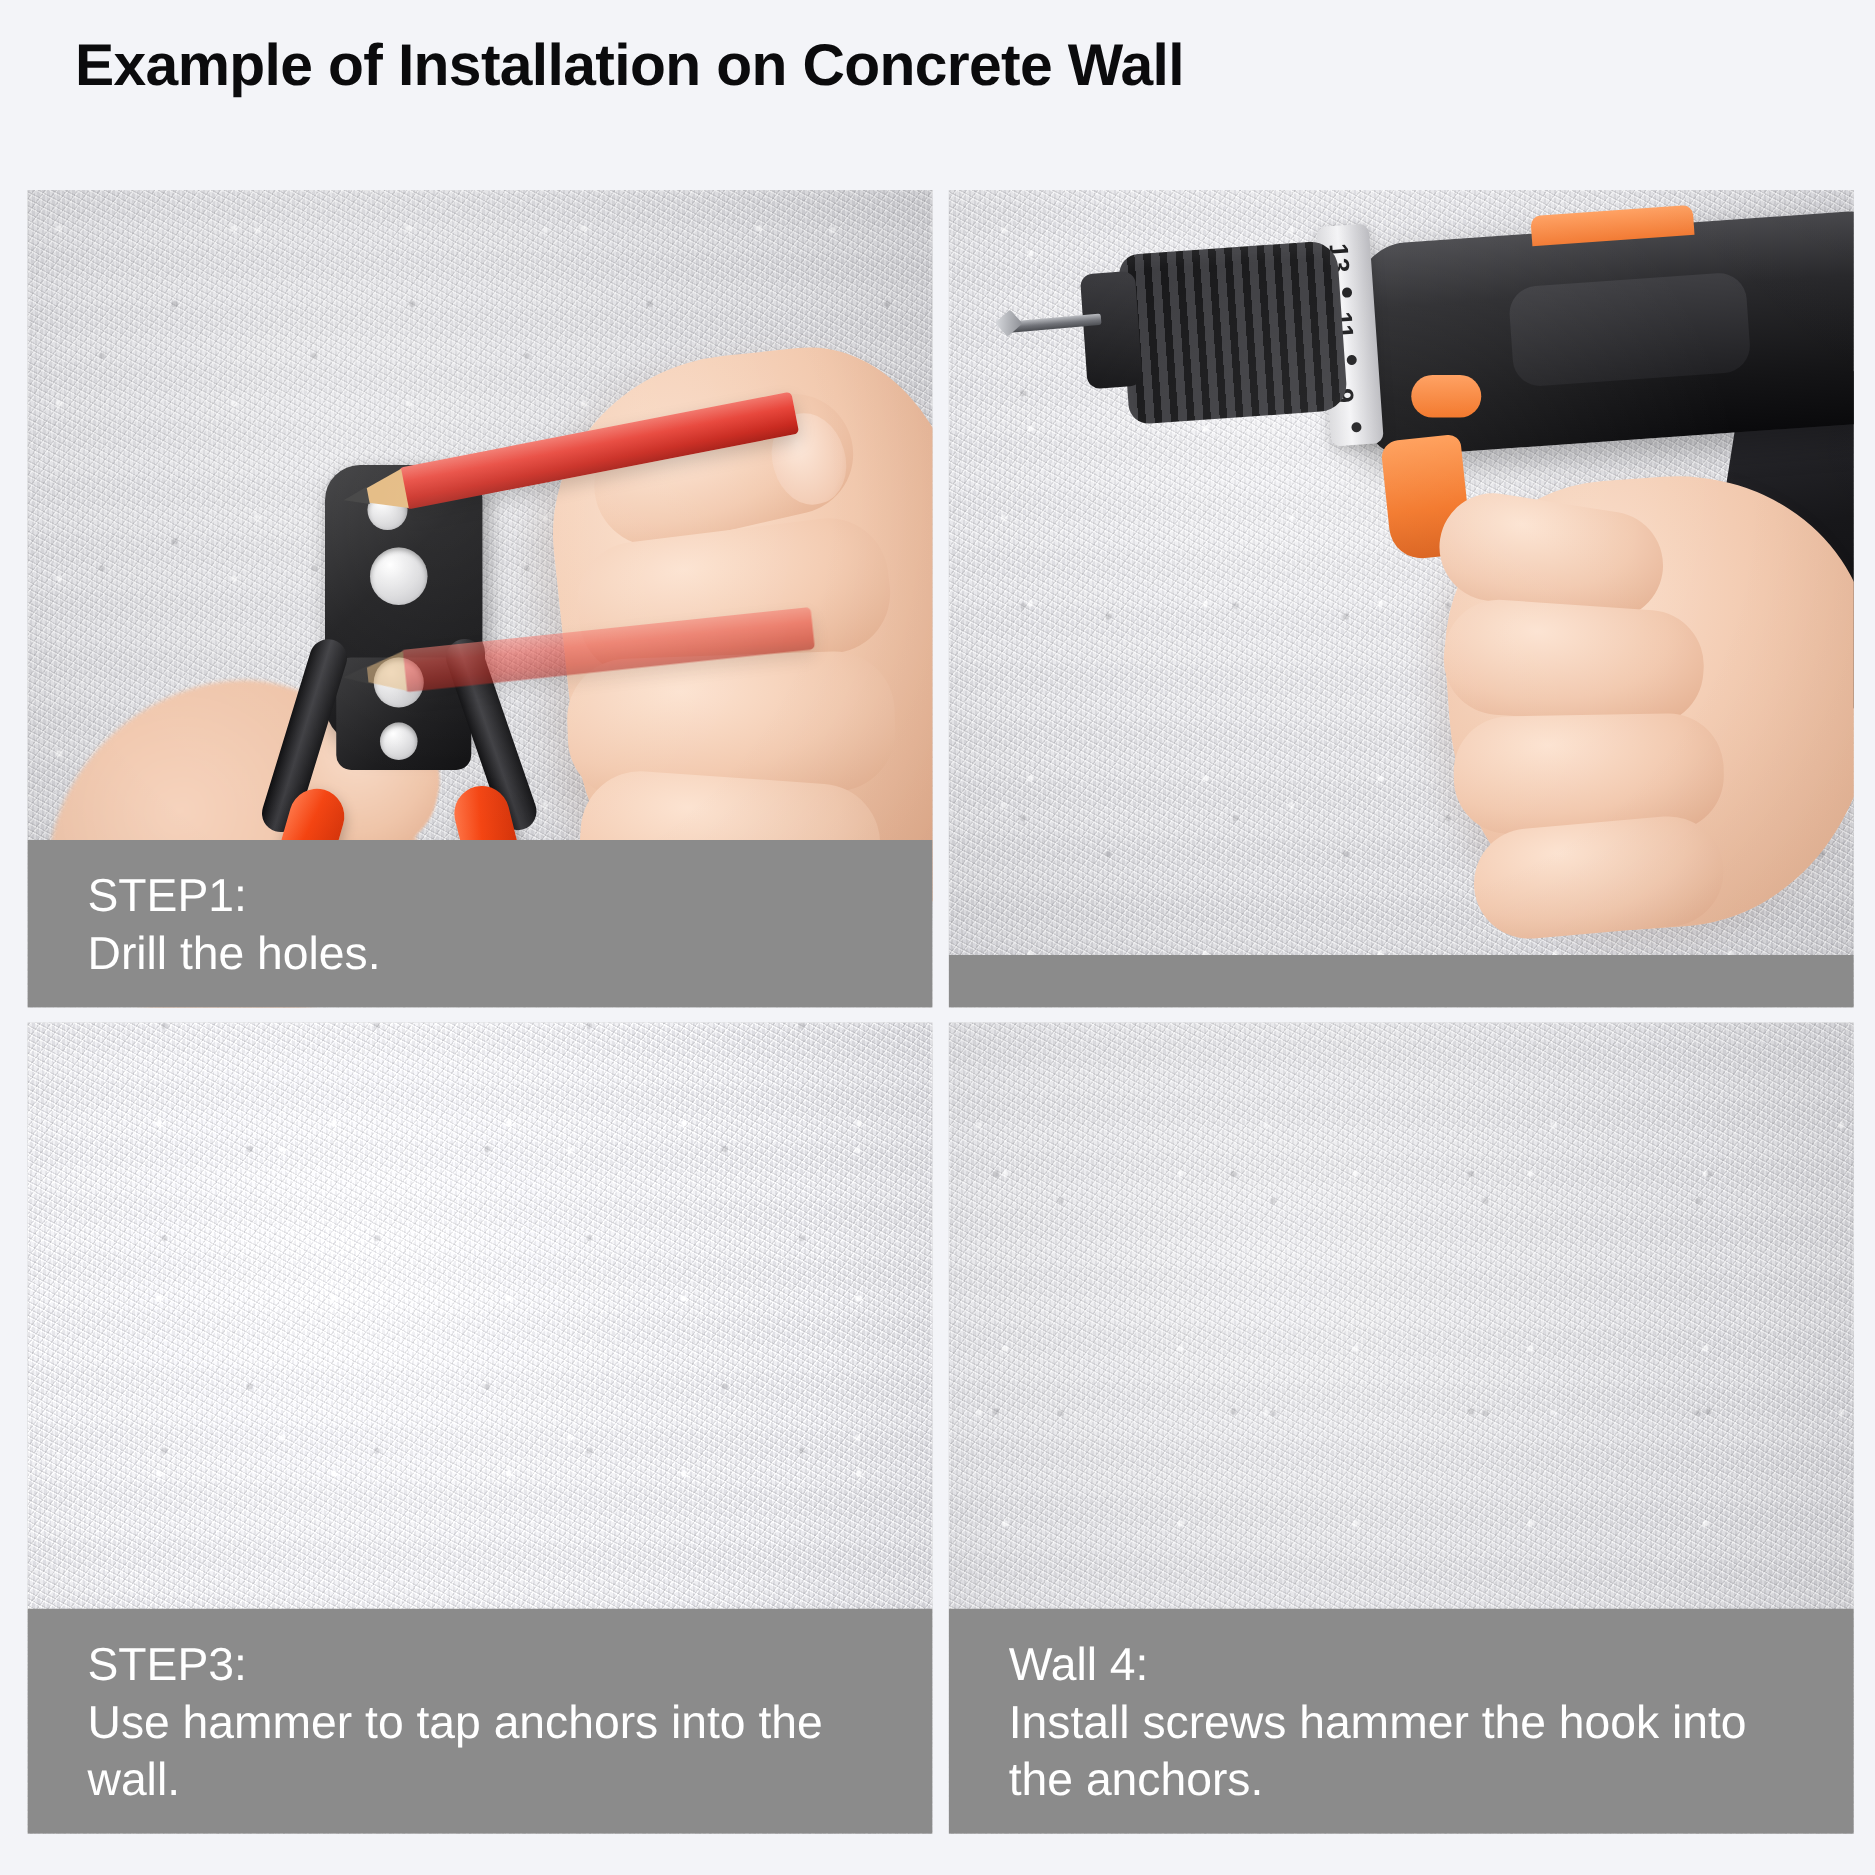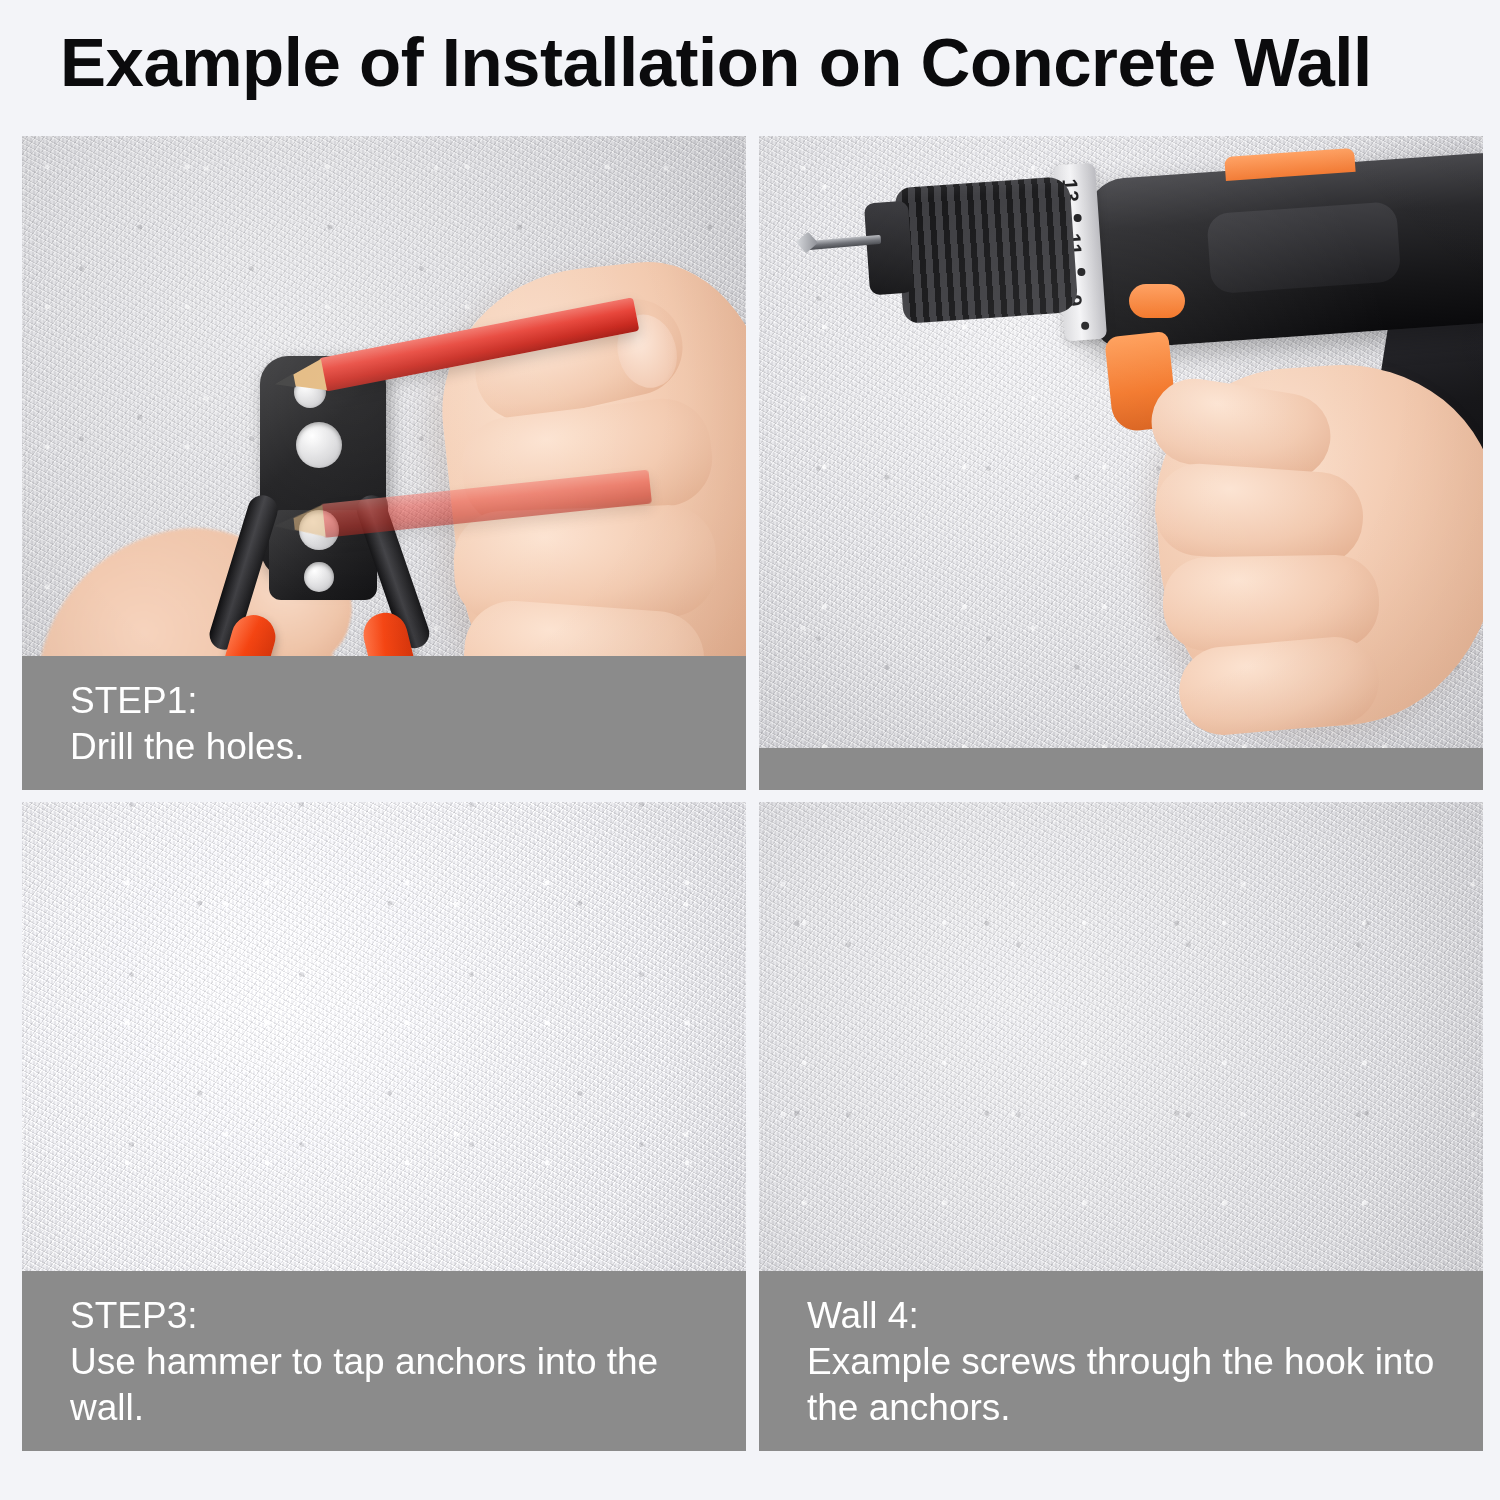--- a/index.html
+++ b/index.html
@@ -18,33 +18,33 @@
     width: 1500px;
     height: 1500px;
   }
 
   
   .title {
     position: absolute;
     left: 60px;
     top: 28px;
     width: 1400px;
-    font-size: 69px;
+    font-size: 47px;
     font-weight: bold;
     color: #0b0b0d;
     letter-spacing: -0.5px;
     white-space: nowrap;
     line-height: 1.0;
   }
 
   
   .grid {
     position: absolute;
     left: 22px;
-    top: 136px;
+    top: 152px;
     width: 1461px;
     height: 1315px;
     display: grid;
     grid-template-columns: 724px 724px;
     grid-template-rows: 654px 649px;
     column-gap: 13px;
     row-gap: 12px;
   }
   .panel {
     position: relative;
@@ -451,18 +451,18 @@
 
     <div class="panel p4">
       <div class="photo">
         <div class="wall w4"></div>
 
         <div class="vign"></div>
       </div>
 
       <div class="caption">
         <span class="cap-label">Wall 4:</span>
-        <span class="cap-text">Example screws through the hook into the anchors.</span>
+        <span class="cap-text">Install screws hammer the hook into the anchors.</span>
       </div>
     </div>
 
   </div>
 </div>
 
 </body></html>

